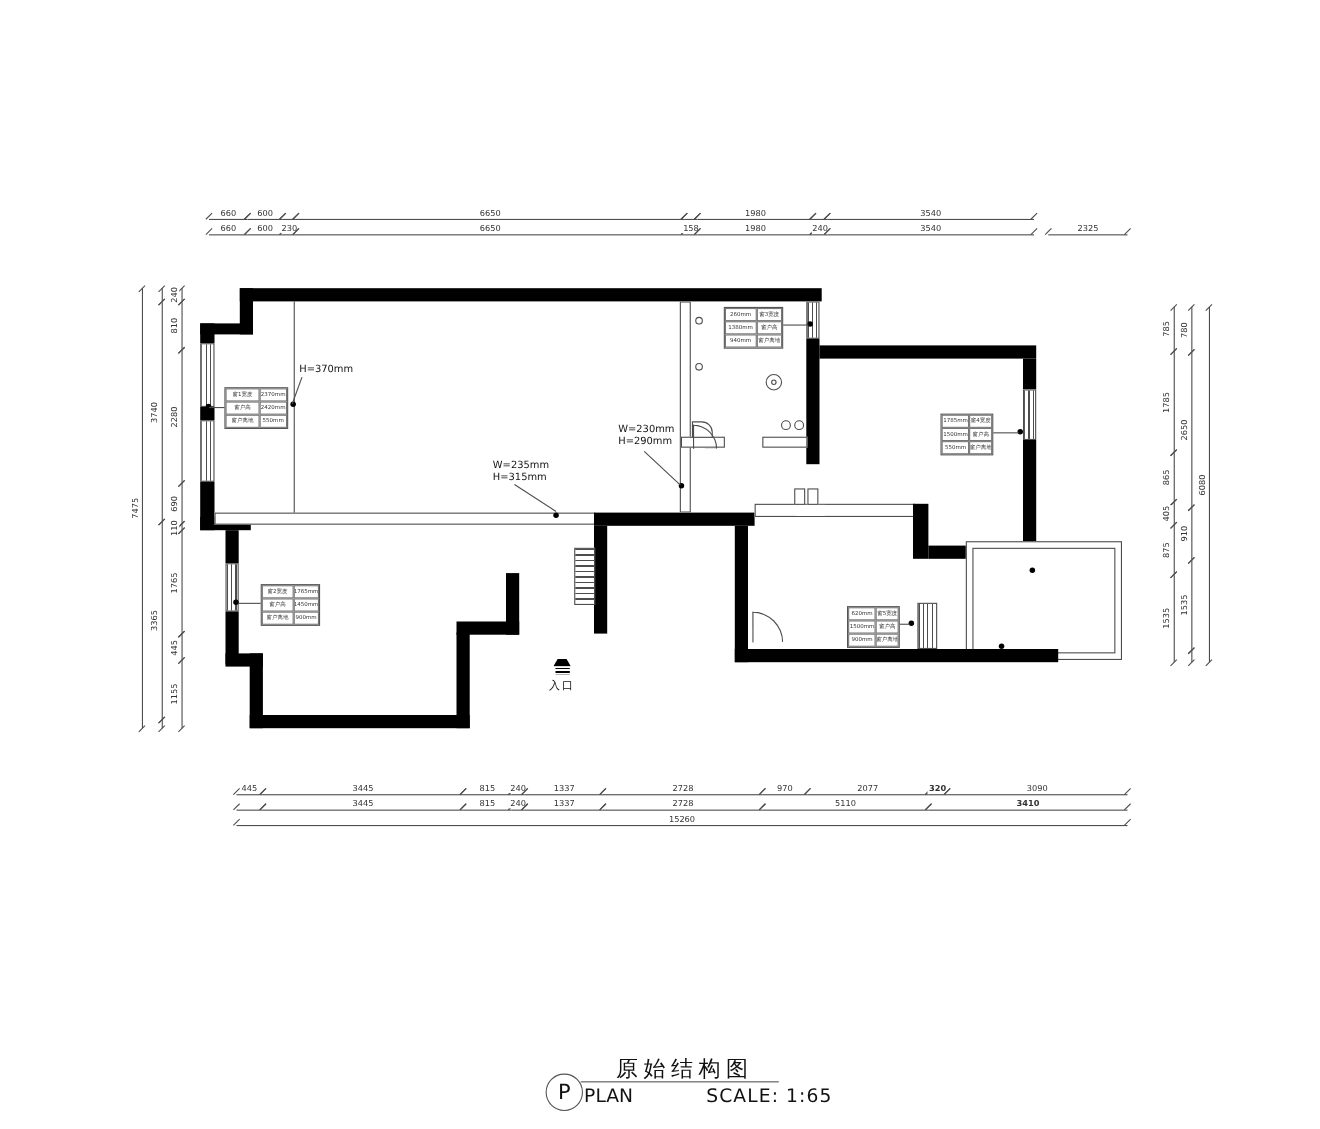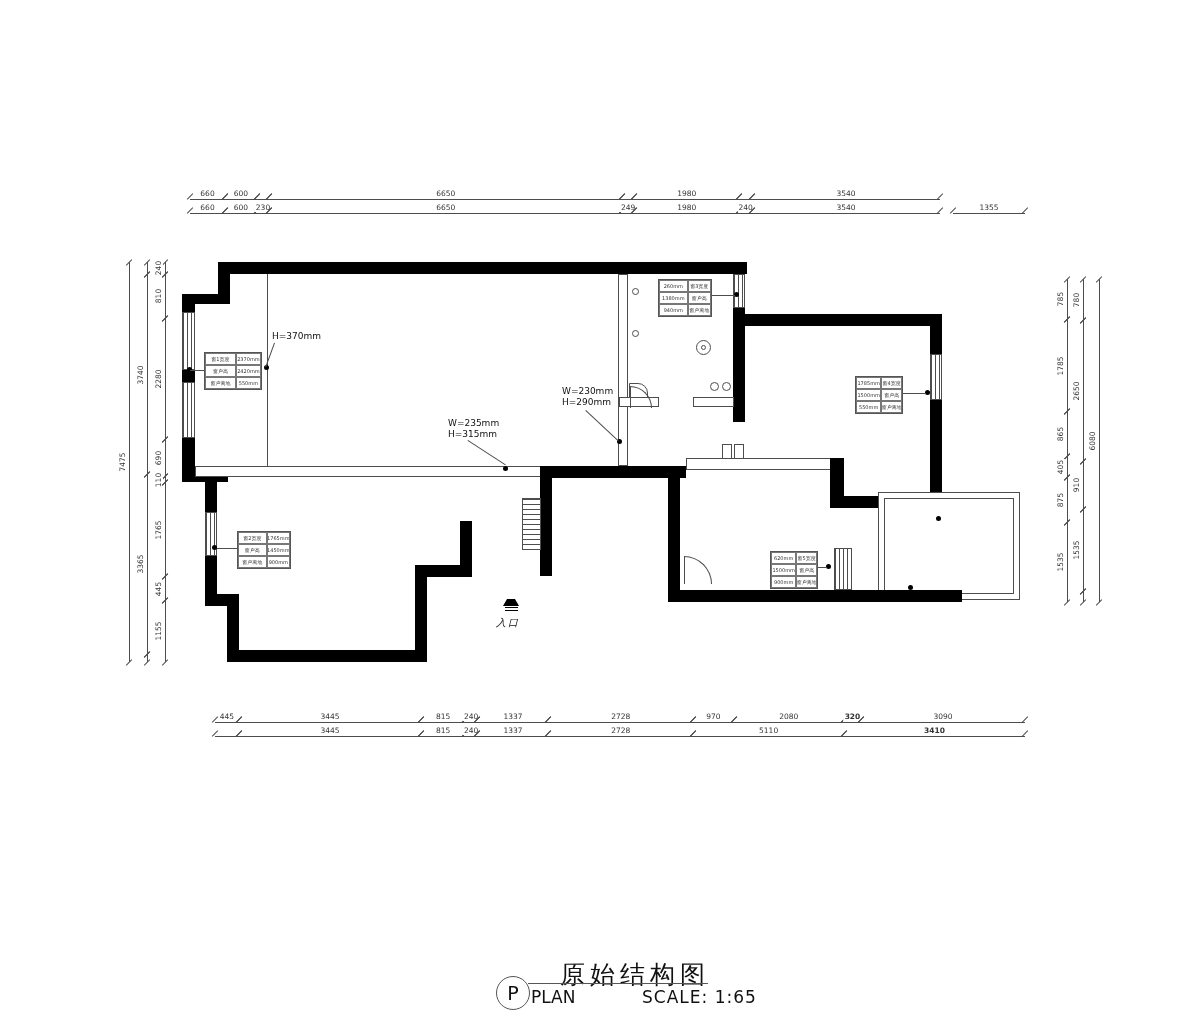--- a/index.html
+++ b/index.html
@@ -41,29 +41,29 @@
   .ann{position:absolute;font-size:9px;line-height:1.2;white-space:nowrap;color:#111;}
   .ann span{display:block;}
 
   
   .spec{position:absolute;display:grid;grid-template-columns:11fr 9fr;border:1px solid #555;background:#fff;
         font-size:5px;line-height:1;color:#333;}
   .spec-cell{border:0.5px solid #777;padding:0 1px;height:10px;display:flex;align-items:center;
         justify-content:center;overflow:hidden;white-space:nowrap;}
 
   
-  .entry{position:absolute;font-style:italic;}
+  .entry{position:absolute;text-align:center;}
   .awning{width:16px;height:7px;background:#000;clip-path:polygon(0 100%,25% 0,75% 0,100% 100%);margin:0 auto;}
   .awnbars{width:13px;height:6px;margin:1px auto 0;background:repeating-linear-gradient(180deg,#000 0 1.5px,transparent 1.5px 3px);}
   .entry-label{font-size:10px;margin-top:3px;letter-spacing:2px;color:#111;}
 
   
   .tb-circle{position:absolute;width:32px;height:32px;border:1px solid #555;border-radius:50%;
       display:flex;align-items:center;justify-content:center;font-size:19px;color:#111;background:#fff;}
-  .tb-cn{position:absolute;font-size:25px;letter-spacing:5px;color:#111;}
+  .tb-cn{position:absolute;font-size:20px;letter-spacing:5px;color:#111;}
   .tb-rule{position:absolute;height:1px;background:#555;}
   .tb-en{position:absolute;font-size:17px;color:#111;}
 </style>
 </head>
 <body>
 
 <div id="canvas">
 
   <div id="plan">
       <div class="g wall" style="left: 218px; top: 262px; width: 529px; height: 12px;"></div>
@@ -167,35 +167,35 @@
       <div class="seg" style="flex-grow: 600;">
         <span class="dlab">600</span>
       </div>
       <div class="seg" style="flex-grow: 230;">
         <span class="dlab">230</span>
       </div>
       <div class="seg" style="flex-grow: 6650;">
         <span class="dlab">6650</span>
       </div>
       <div class="seg" style="flex-grow: 225;">
-        <span class="dlab">249</span>
+        <span class="dlab">158</span>
       </div>
       <div class="seg" style="flex-grow: 1980;">
         <span class="dlab">1980</span>
       </div>
       <div class="seg" style="flex-grow: 240;">
         <span class="dlab">240</span>
       </div>
       <div class="seg" style="flex-grow: 3540;">
         <span class="dlab">3540</span>
       </div>
     </div>
   <div class="dim h" style="left:953px;top:202px;width:72px;">
       <div class="seg" style="flex-grow: 1355;">
-        <span class="dlab">1355</span>
+        <span class="dlab">2325</span>
       </div>
     </div>
   <div class="dim h" style="left:215px;top:711px;width:810px;">
       <div class="seg" style="flex-grow: 445;">
         <span class="dlab">445</span>
       </div>
       <div class="seg" style="flex-grow: 3445;">
         <span class="dlab">3445</span>
       </div>
       <div class="seg" style="flex-grow: 815;">
@@ -207,21 +207,21 @@
       <div class="seg" style="flex-grow: 1337;">
         <span class="dlab">1337</span>
       </div>
       <div class="seg" style="flex-grow: 2728;">
         <span class="dlab">2728</span>
       </div>
       <div class="seg" style="flex-grow: 760;">
         <span class="dlab">970</span>
       </div>
       <div class="seg" style="flex-grow: 2080;">
-        <span class="dlab">2080</span>
+        <span class="dlab">2077</span>
       </div>
       <div class="seg" style="flex-grow: 320; font-weight: bold;">
         <span class="dlab">320</span>
       </div>
       <div class="seg" style="flex-grow: 3090;">
         <span class="dlab">3090</span>
       </div>
     </div>
   <div class="dim h" style="left:215px;top:725px;width:810px;">
       <div class="seg" style="flex-grow: 445;"></div>
@@ -238,20 +238,25 @@
         <span class="dlab">1337</span>
       </div>
       <div class="seg" style="flex-grow: 2728;">
         <span class="dlab">2728</span>
       </div>
       <div class="seg" style="flex-grow: 2840;">
         <span class="dlab">5110</span>
       </div>
       <div class="seg" style="flex-grow: 3410; font-weight: bold;">
         <span class="dlab">3410</span>
+      </div>
+    </div>
+  <div class="dim h" style="left:215px;top:739px;width:810px;">
+      <div class="seg" style="flex-grow: 15260;">
+        <span class="dlab">15260</span>
       </div>
     </div>
   <div class="dim v" style="left:118px;top:262px;height:400px;">
       <div class="seg" style="flex-grow: 7475;">
         <span class="dlab">7475</span>
       </div>
     </div>
   <div class="dim v" style="left:136px;top:262px;height:400px;">
       <div class="seg" style="flex-grow: 240;"></div>
       <div class="seg" style="flex-grow: 3740;">

